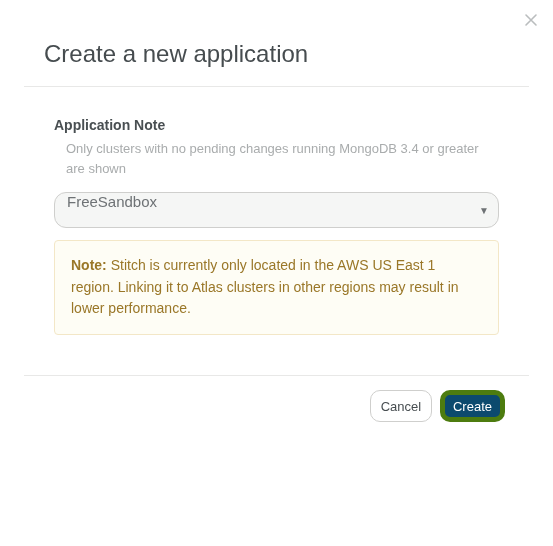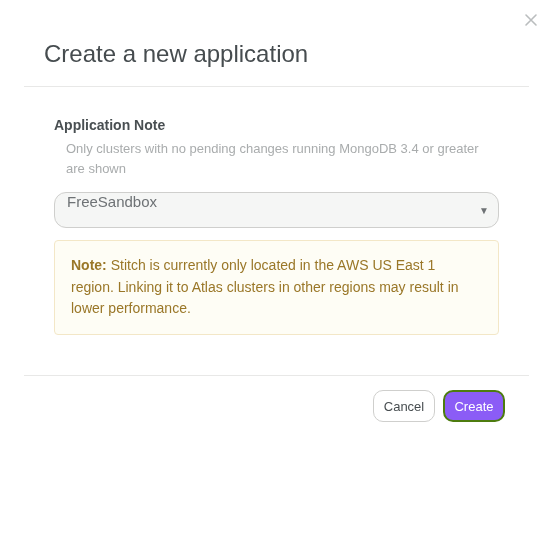--- a/index.html
+++ b/index.html
@@ -109,22 +109,22 @@
     display: inline-flex;
     align-items: center;
     justify-content: center;
   }
   .btn-secondary {
     background: #fff;
     border: 1px solid #cfcfcd;
     color: #474d50;
   }
   .btn-primary {
-    background: #8b5cf6;
-    border: 2px solid #4d7c0f;
+    background: #0c4a6e;
+    border: 5px solid #4d7c0f;
     color: #fff;
     text-align: center;
   }
 </style>
 </head>
 <body>
 
 <div class="close">
   <svg viewBox="0 0 16 16" width="16" height="16">
       <path d="M3 3 L13 13 M13 3 L3 13" stroke="currentColor" stroke-width="1.6" stroke-linecap="round"></path>

